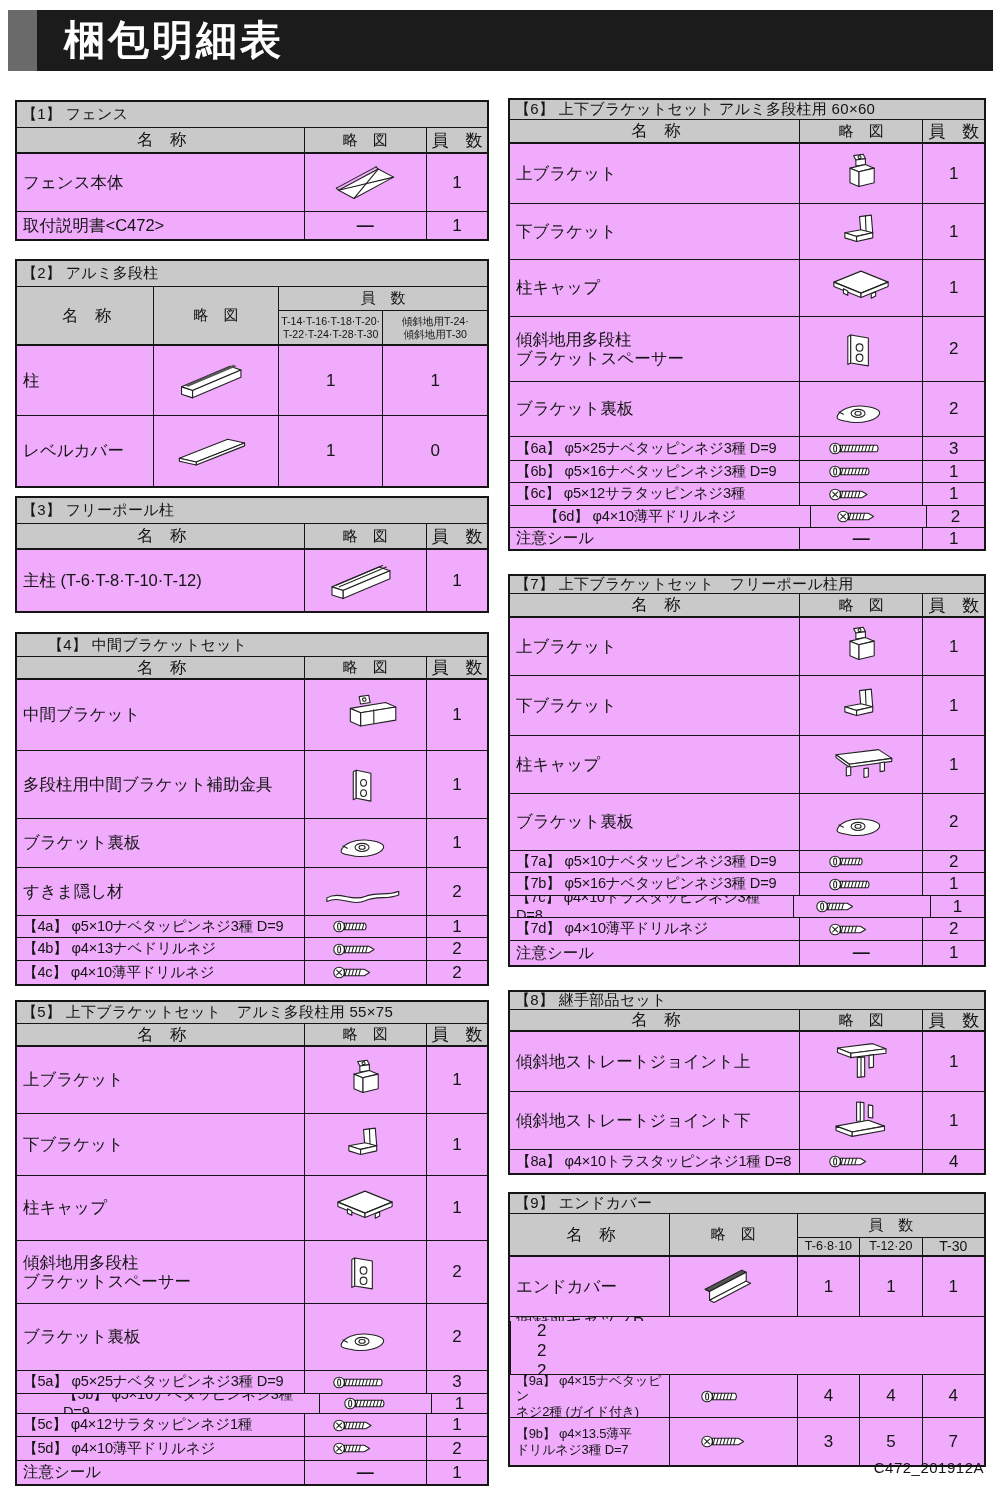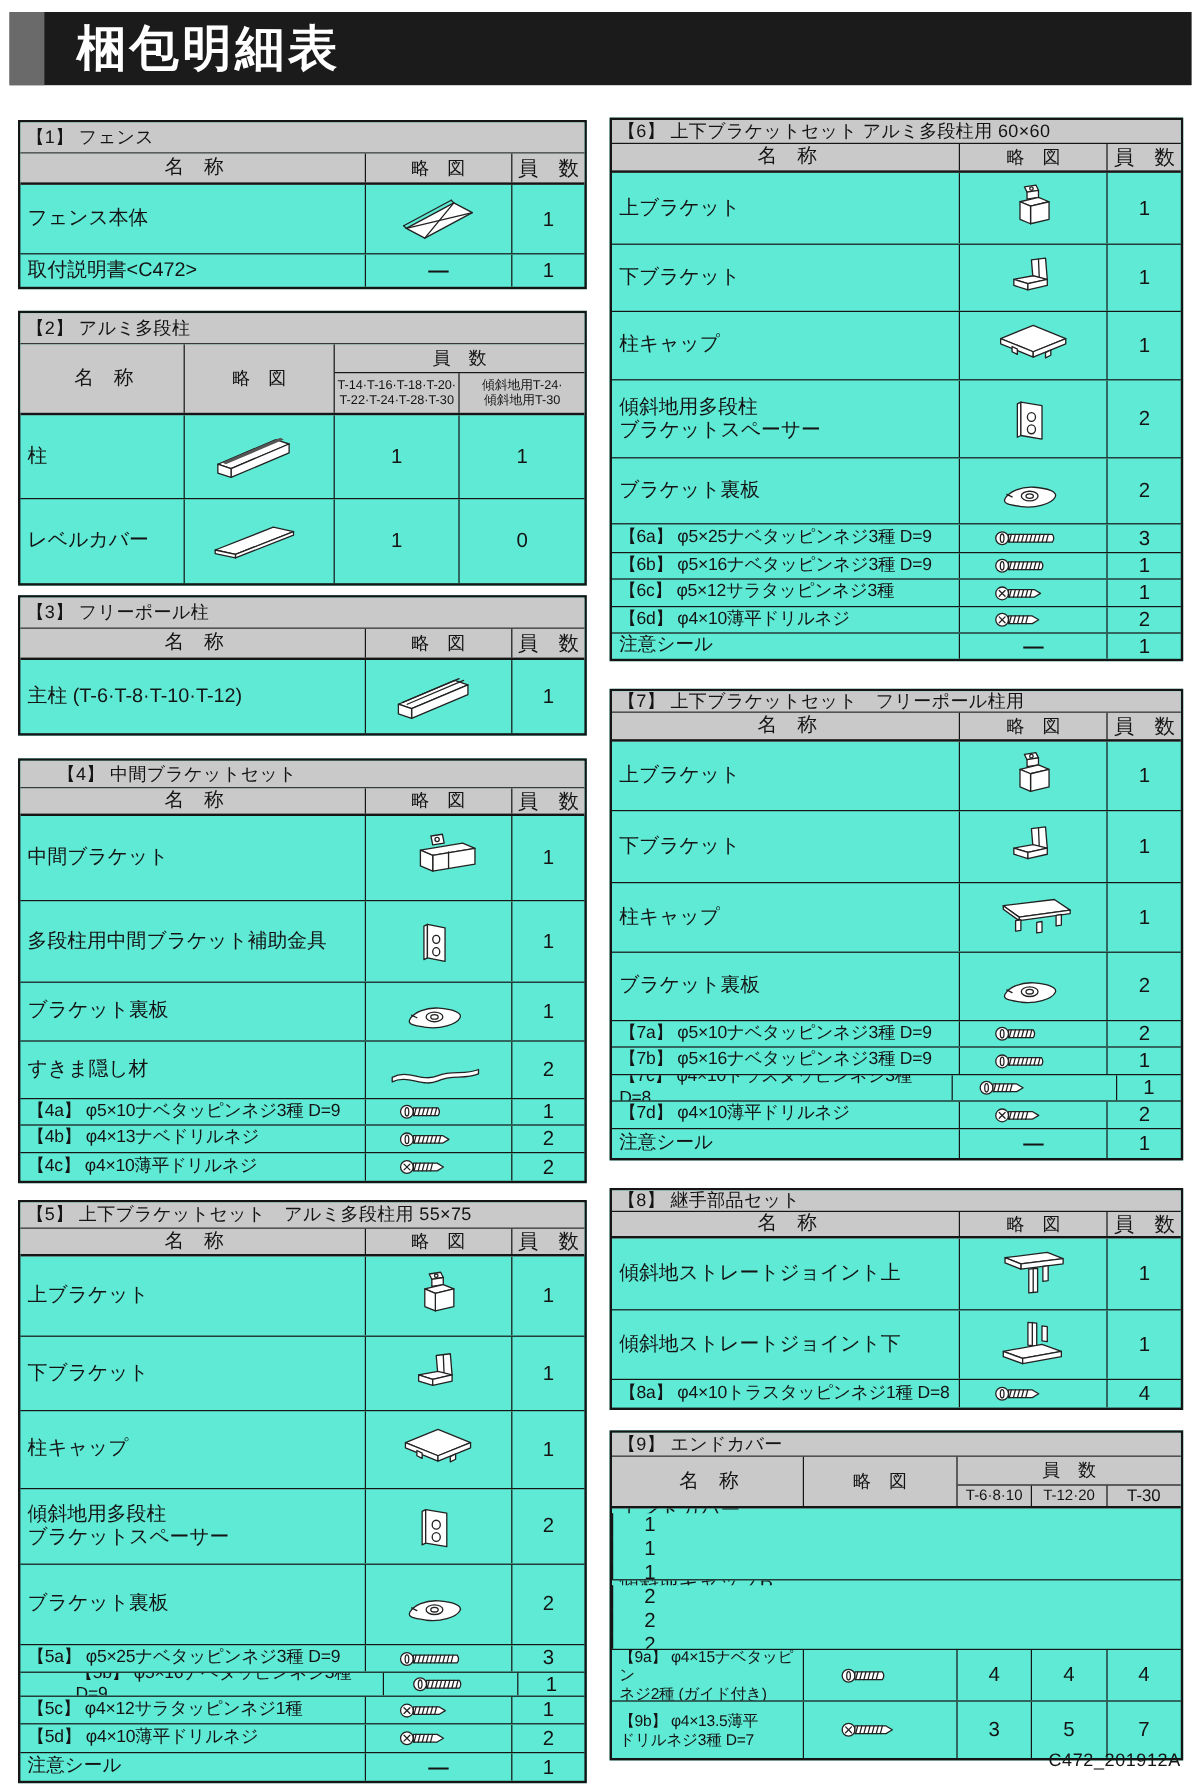--- a/index.html
+++ b/index.html
@@ -12,21 +12,21 @@
 .col{display:flex;flex-direction:column}
 .col-left{width:474px;padding-top:2px}
 .col-right{width:478px}
 .col-left .ptable:nth-of-type(1){margin-bottom:18px}
 .col-left .ptable:nth-of-type(2){margin-bottom:8px}
 .col-left .ptable:nth-of-type(3){margin-bottom:19px}
 .col-left .ptable:nth-of-type(4){margin-bottom:14px}
 .col-right .ptable:nth-of-type(1){margin-bottom:23px}
 .col-right .ptable:nth-of-type(2){margin-bottom:23px}
 .col-right .ptable:nth-of-type(3){margin-bottom:17px}
-.ptable{border:2.4px solid #151515;background:#5eead4;width:100%}
+.ptable{border:2.4px solid #151515;background:#f0abfc;width:100%}
 .t-title{background:#c9c9c9;border-bottom:1.6px solid #151515;display:flex;align-items:center;padding-left:5px;font-size:15px;letter-spacing:.3px;overflow:hidden;white-space:nowrap}
 .t-head{background:#c9c9c9;border-bottom:2.4px solid #151515;display:flex;align-items:stretch}
 .t-head>div+div{border-left:1.6px solid #151515}
 .hcell{display:flex;align-items:center;justify-content:center;font-size:15px}
 .t-row{display:flex;align-items:stretch;border-bottom:1.6px solid #151515;overflow:hidden}
 .t-row:last-child{border-bottom:none}
 .t-row>div+div{border-left:1.6px solid #151515}
 .c-name{display:flex;align-items:center;padding:2px 3px 2px 6px;font-size:16.5px;line-height:1.18;white-space:pre-line;overflow:hidden}
 .c-diag{display:flex;align-items:center;justify-content:center;overflow:hidden}
 .c-qty,.c-q{display:flex;align-items:center;justify-content:center;font-size:17px}
@@ -650,21 +650,21 @@
                   <line x1="31" y1="6.8" x2="28.8" y2="15.2"></line>
                   <line x1="35.5" y1="6.8" x2="33.3" y2="15.2"></line>
                   <line x1="40" y1="6.8" x2="37.8" y2="15.2"></line>
                   <line x1="44.5" y1="6.8" x2="42.3" y2="15.2"></line>
                 </g>
               </svg>
             </span>
           </div>
           <div class="c-qty">1</div>
         </div>
-        <div class="t-row k-screw" style="height: 22px;">
+        <div class="t-row k-screw" style="height: 22px; padding-left: 28px;">
           <div class="c-name">【6d】 φ4×10薄平ドリルネジ</div>
           <div class="c-diag">
             <span class="icon">
               <svg class="ssvg" viewBox="0 0 92 22">
                 <g fill="#fff" stroke="#222" stroke-width="1.4" stroke-linejoin="round" stroke-linecap="round">
                   <circle cx="12" cy="11" r="7"></circle>
                   <line x1="8.8" y1="7.8" x2="15.2" y2="14.2"></line>
                   <line x1="8.8" y1="14.2" x2="15.2" y2="7.8"></line>
                   <path d="M19,6.8 L45,6.8 L52,11 L45,15.2 L19,15.2 Z"></path>
                   <line x1="22" y1="6.8" x2="19.8" y2="15.2"></line>
@@ -926,21 +926,21 @@
           <div class="c-diag hcell">略　図</div>
           <div class="qty-group">
             <div class="qg-top">員　数</div>
             <div class="qg-subs">
               <div class="qg-sub">T-6·8·10</div>
               <div class="qg-sub">T-12·20</div>
               <div class="qg-sub">T-30</div>
             </div>
           </div>
         </div>
-        <div class="t-row k-part" style="height: 60px; flex-direction: column;">
+        <div class="t-row k-part" style="height: 60px;">
           <div class="c-name">エンドカバー</div>
           <div class="c-diag">
             <span class="icon">
               <svg class="psvg" viewBox="0 0 120 60">
                 <g fill="#fff" stroke="#222" stroke-width="1.5" stroke-linejoin="round" stroke-linecap="round">
                   <polygon points="22,33 72,7 78,10 28,36" fill="#555"></polygon>
                   <polygon points="28,36 78,10 78,22 28,48"></polygon>
                   <polygon points="28,48 78,22 84,25 34,51"></polygon>
                   <line x1="22" y1="33" x2="28" y2="36"></line>
                 </g>

